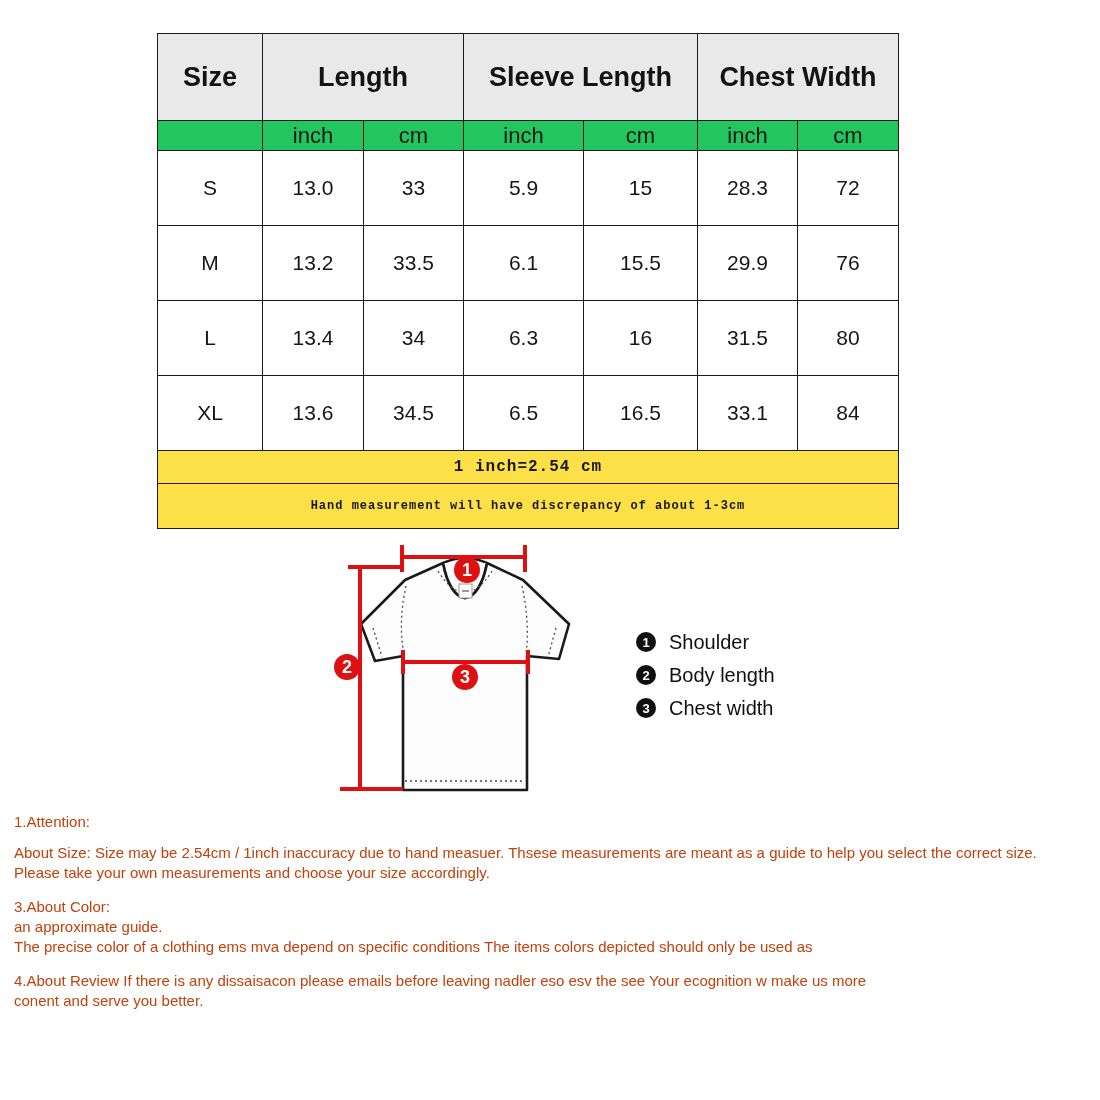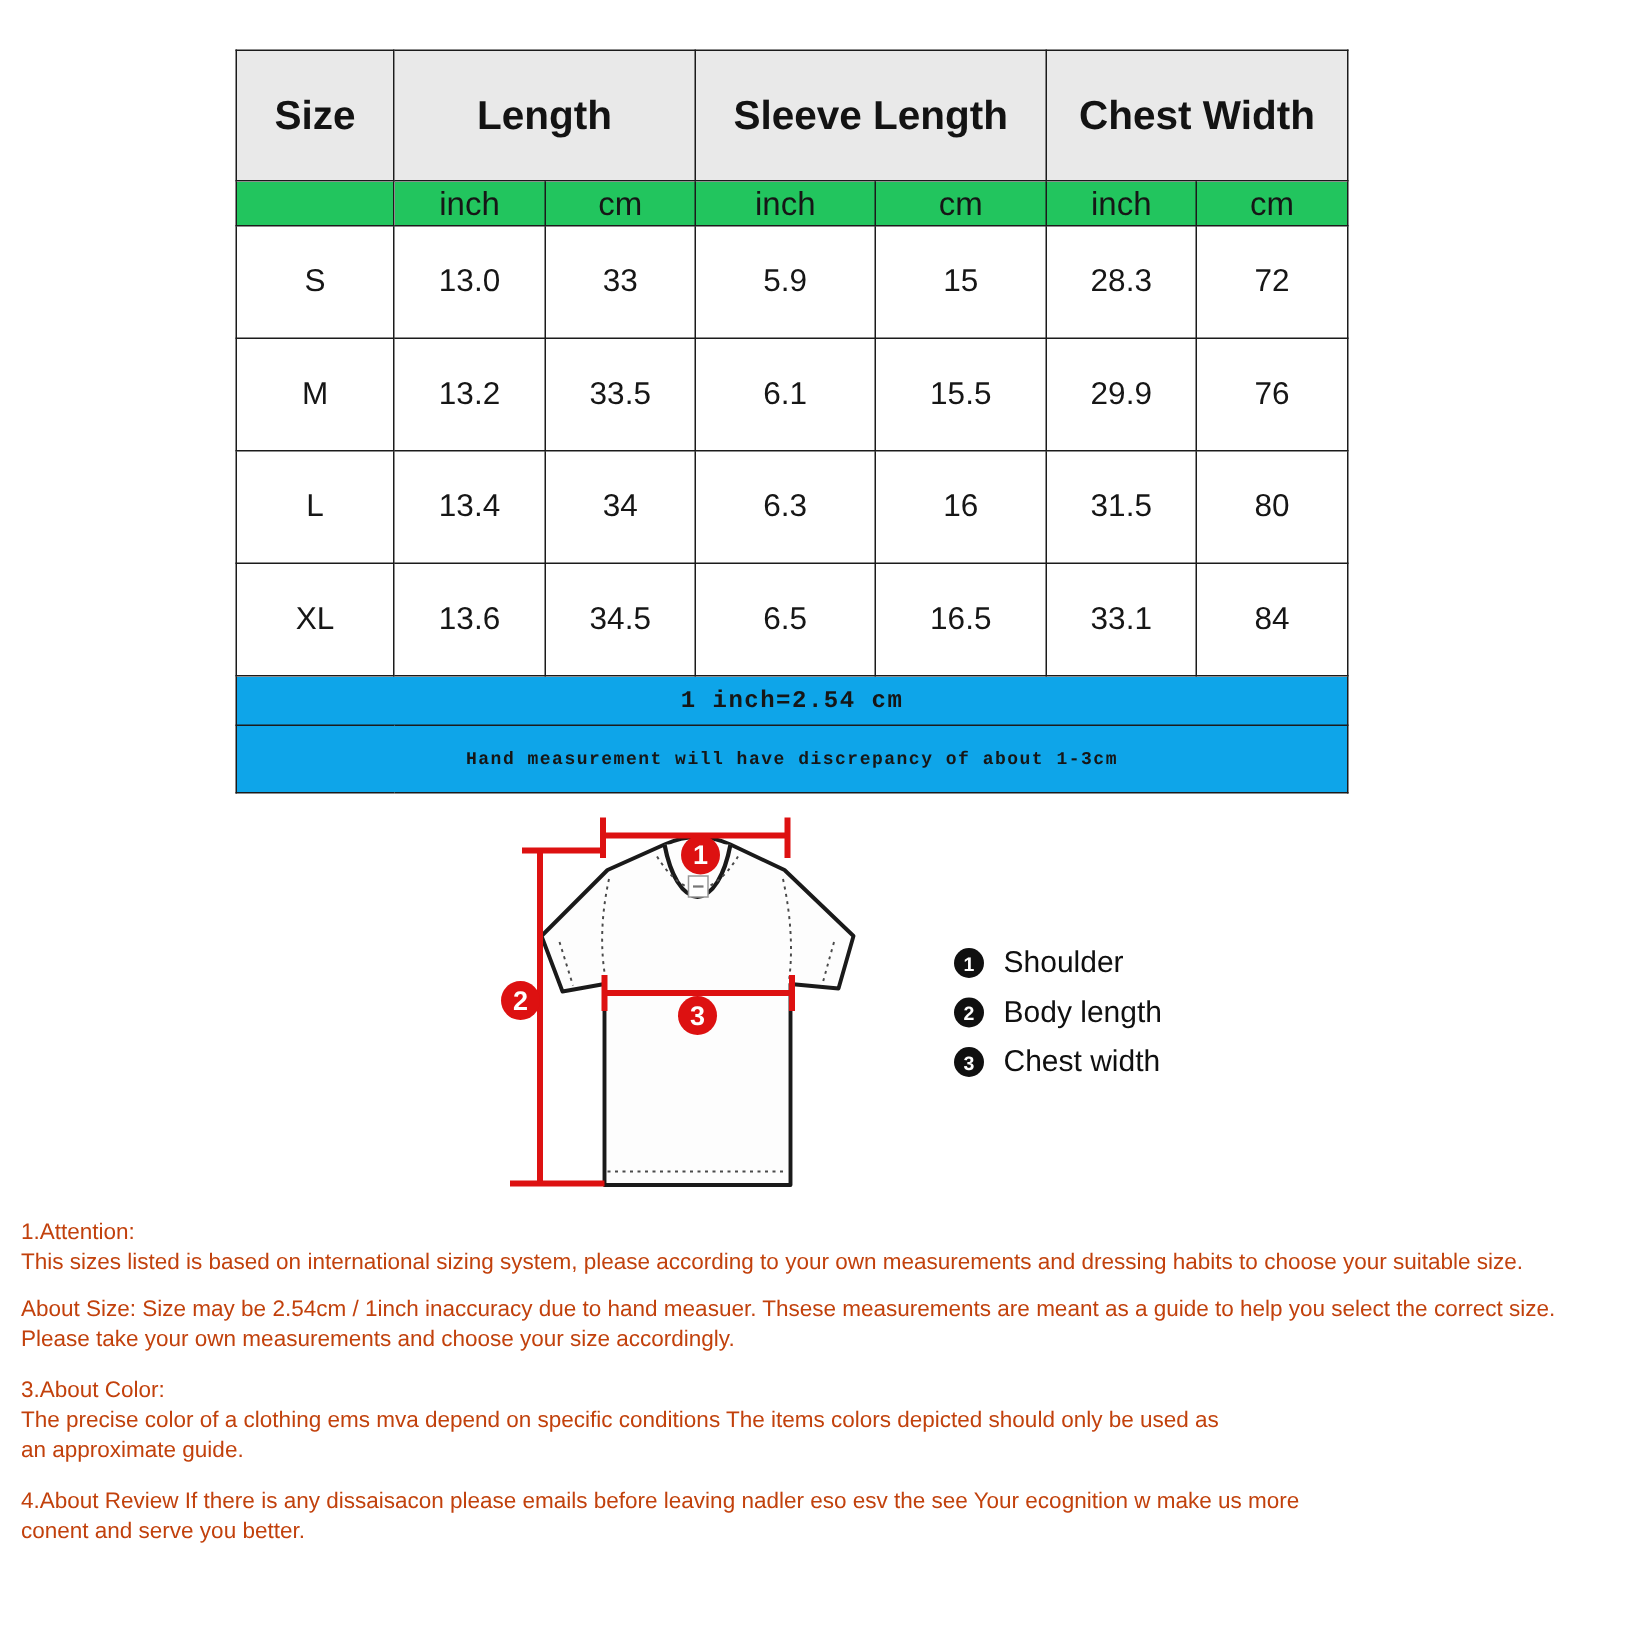--- a/index.html
+++ b/index.html
@@ -27,21 +27,21 @@
     font-size:27px; font-weight:bold; color:#131313;
     font-family:"Liberation Sans", sans-serif;
   }
   .hdr2 td {
     height:29px; background:#22c55e;
     font-size:22px; font-weight:400; color:#161616;
   }
   .data-row td { height:74px; font-size:21px; color:#161616; background:#ffffff; }
   .note-row td {
     font-family:"Liberation Mono", monospace;
-    font-weight:bold; color:#161616; background:#0ea5e9;
+    font-weight:bold; color:#161616; background:#fde047;
     letter-spacing:1px;
   }
   .note-row.first td  { height:32px; font-size:16px; }
   .note-row.second td { height:44px; font-size:12px; }
 
   
   .diagram { position:absolute; left:330px; top:538px; width:480px; height:262px; }
   .diagram svg { display:block; }
   .marker-num {
     fill:#ffffff; font-family:"Liberation Sans", sans-serif;
@@ -197,28 +197,27 @@
   </li>
   <li>
     <span class="lg-circle">3</span>
     <span class="lg-label">Chest width</span>
   </li>
 </ul>
 
 <div class="notes">
   <div class="note-block-1">
     <p>1.Attention:</p>
-    <p>This sizes listed is based on international sizing system, please according to your own measurements and dressing habits to choose your suitable size.</p>
   </div>
   <div class="note-block-2">
     <p>About Size: Size may be 2.54cm / 1inch inaccuracy due to hand measuer. Thsese measurements are meant as a guide to help you select the correct size.</p>
     <p>Please take your own measurements and choose your size accordingly.</p>
   </div>
   <div class="note-block-3">
     <p>3.About Color:</p>
+    <p>an approximate guide.</p>
     <p>The precise color of a clothing ems mva depend on specific conditions The items colors depicted should only be used as</p>
-    <p>an approximate guide.</p>
   </div>
   <div class="note-block-4">
     <p>4.About Review If there is any dissaisacon please emails before leaving nadler eso esv the see Your ecognition w make us more</p>
     <p>conent and serve you better.</p>
   </div>
 </div>
 
 </body></html>

